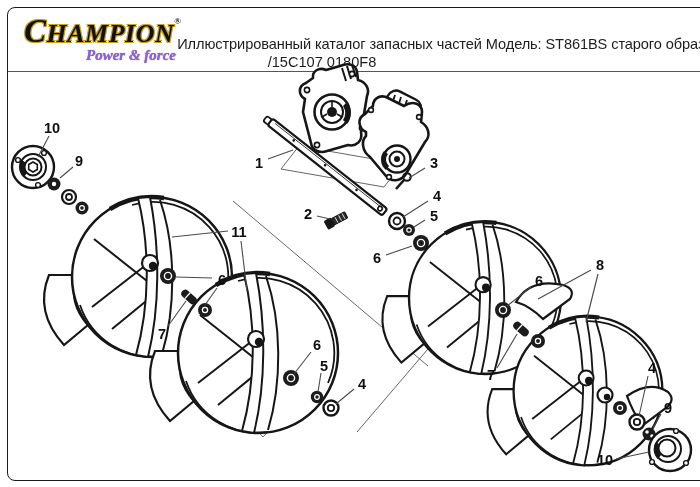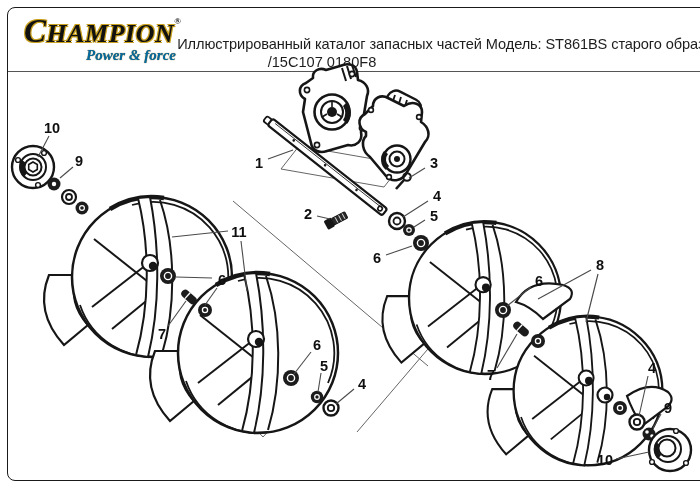--- a/index.html
+++ b/index.html
@@ -8,21 +8,21 @@
   #page-border{position:absolute;left:7px;top:7px;right:6px;bottom:6px;
         border:1.6px solid #1a1a1a;border-radius:8px;pointer-events:none;}
   
   #logo{position:absolute;left:24px;top:8px;width:152px;height:52px;}
   #brand{font-family:"Liberation Serif",serif;font-style:italic;font-weight:bold;
         font-size:26px;line-height:26px;color:#111;letter-spacing:.5px;white-space:nowrap;
         text-shadow:1px 1px 0 #c9a11f,-1px -1px 0 #c9a11f,1px -1px 0 #c9a11f,-1px 1px 0 #c9a11f;}
   #brand .bigC{font-size:33px;}
   #brand sup{font-size:9px;text-shadow:none;vertical-align:18px;}
   #tagline{font-family:"Liberation Serif",serif;font-style:italic;font-weight:bold;
-        font-size:15px;color:#0369a1;text-align:right;margin-top:0px;
+        font-size:15px;color:#8b5cf6;text-align:right;margin-top:0px;
         text-shadow:0 0 1px #6b5200;}
   #title1{position:absolute;left:172px;right:8px;top:36px;text-align:center;
         font-size:14.6px;color:#1d1d1d;white-space:nowrap;letter-spacing:-.1px;}
   #title2{position:absolute;left:0;width:644px;top:54px;text-align:center;
         font-size:14.6px;color:#1d1d1d;}
   #divider{position:absolute;left:8px;right:8px;top:71px;height:1px;background:#555;}
   
   #diagram-svg{position:absolute;left:0;top:0;}
   .art{fill:#fff;stroke:#161616;}
   .ln{stroke:#161616;fill:none;}

